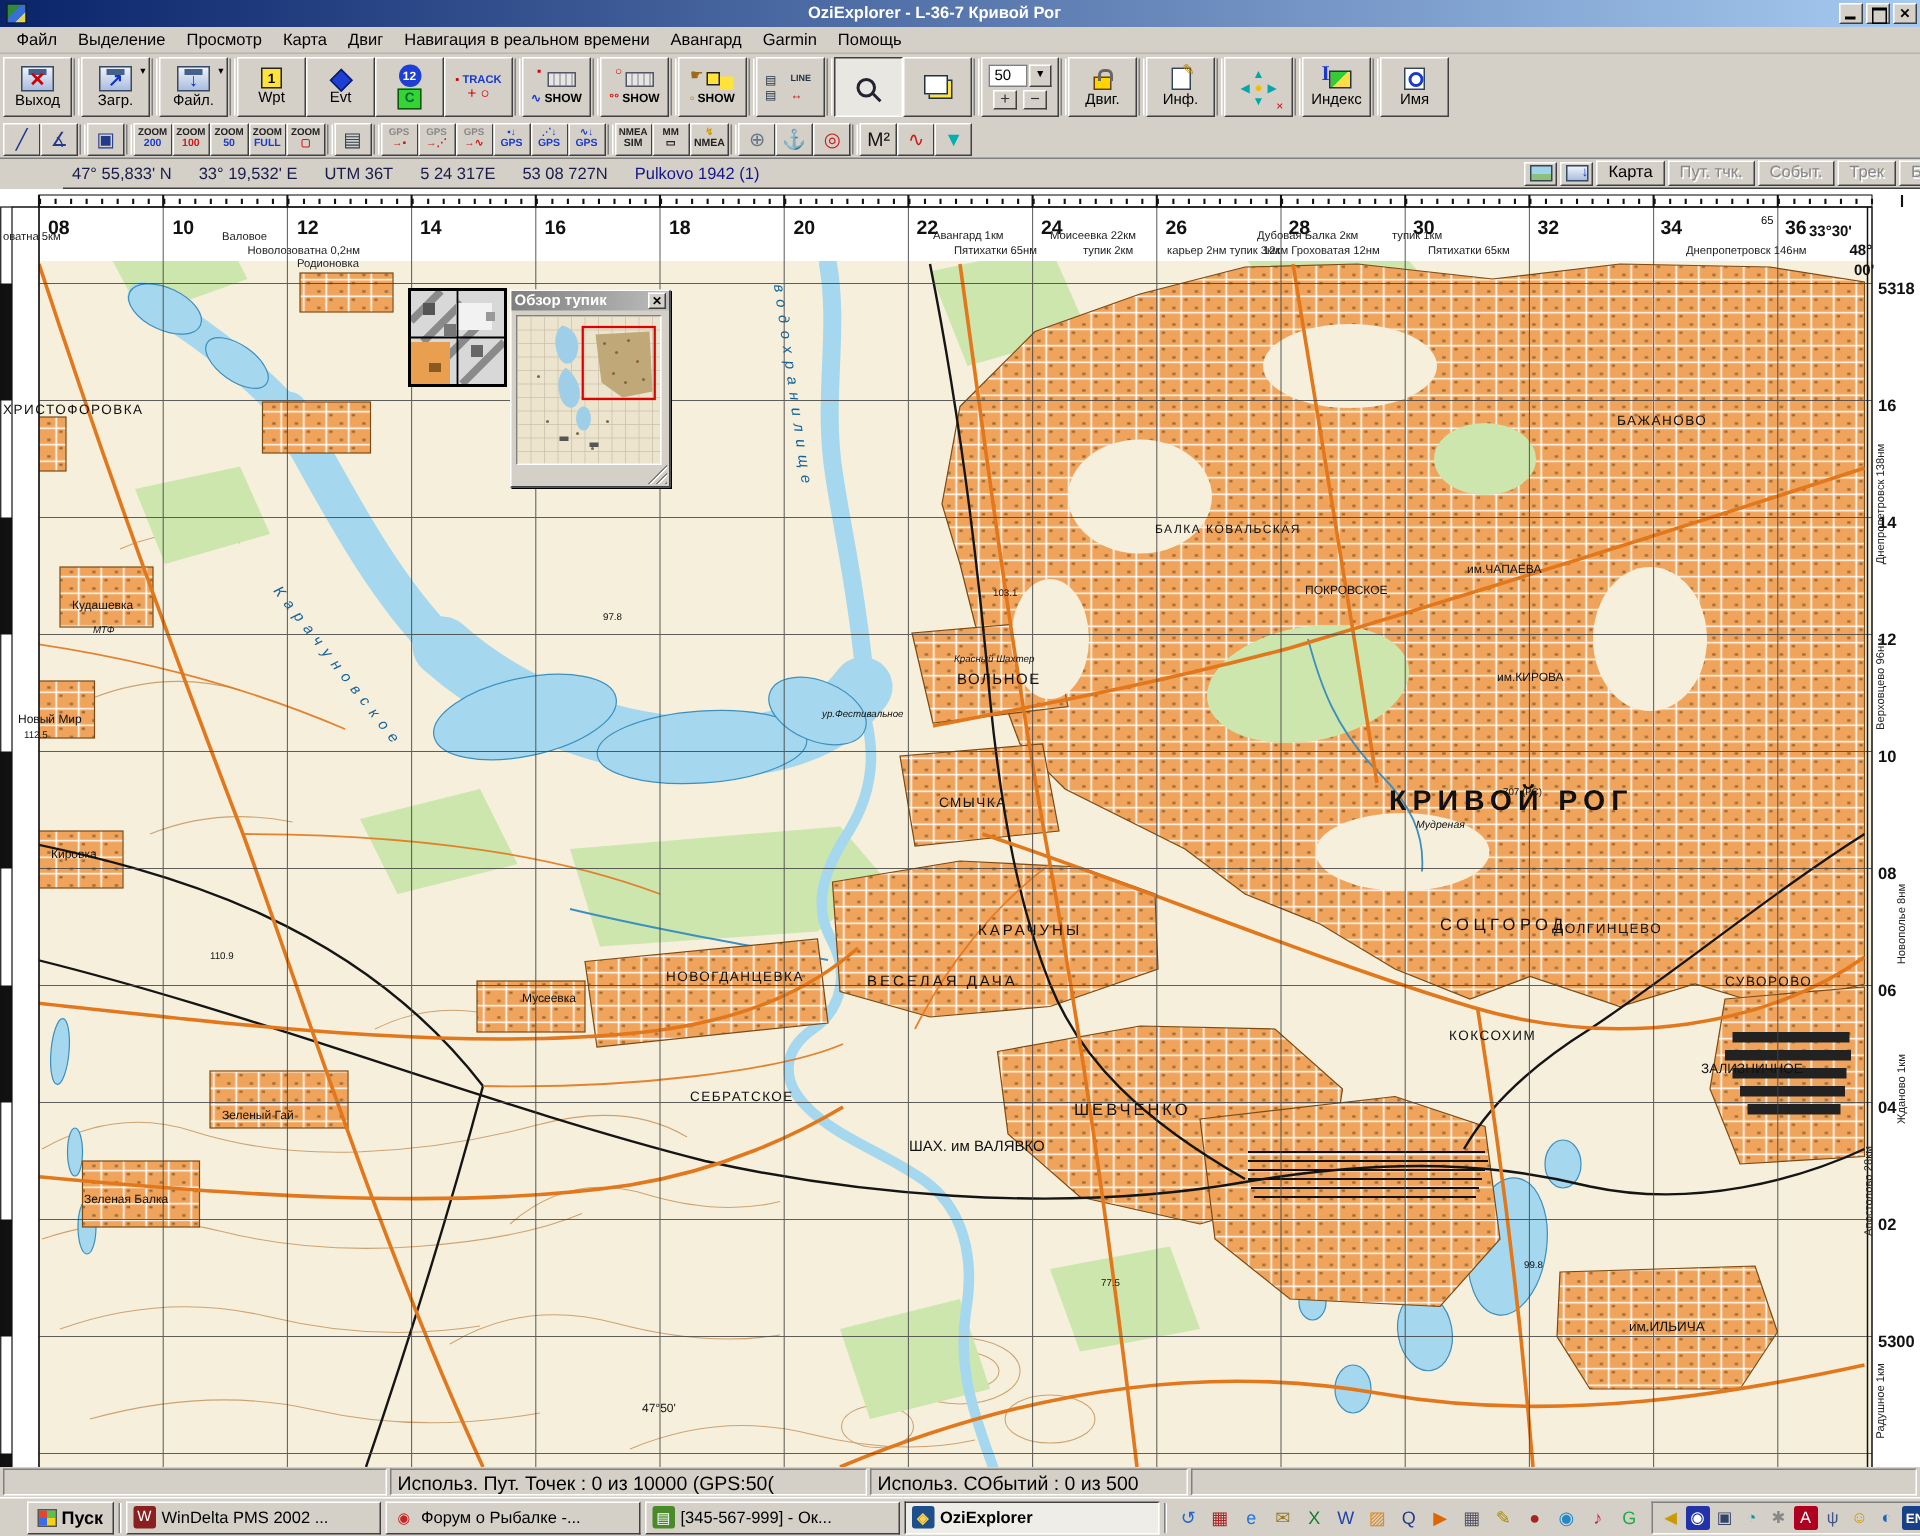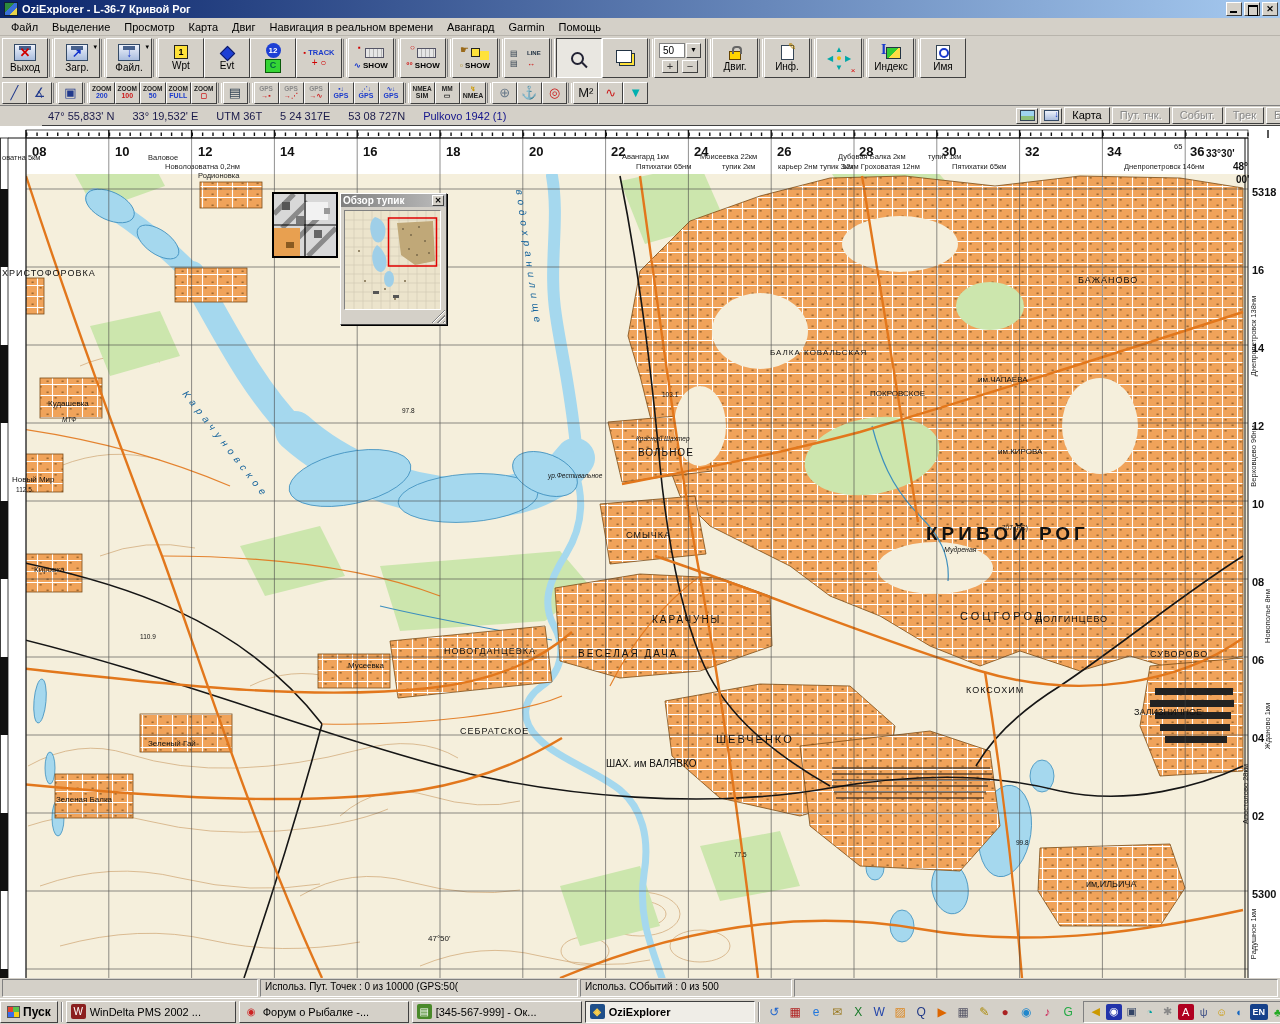--- a/index.html
+++ b/index.html
@@ -1,21 +1,21 @@
 <!DOCTYPE html>
 <html><head>
 <meta charset="utf-8">
 <style>
 *{margin:0;padding:0;box-sizing:border-box;}
 body{font-family:"Liberation Sans",sans-serif;background:#d4d0c8;}
 .screen{position:relative;width:1280px;height:1024px;background:#d4d0c8;overflow:hidden;font-size:11px;color:#000;}
 
 .titlebar{position:absolute;top:0;left:0;width:1280px;height:18px;background:linear-gradient(90deg,#0a246a,#a6caf0);display:flex;align-items:center;padding:0 2px;}
 .appicon{width:14px;height:14px;margin:0 4px 0 2px;background:linear-gradient(135deg,#2d8a3e 0 40%,#3a6fd8 40% 70%,#e8d44a 70%);border:1px solid #123;}
-.titletext{color:#fff;font-weight:bold;font-size:11px;flex:1;}
+.titletext{color:#fff;font-weight:bold;font-size:11px;flex:1;text-align:center;}
 .wbtn{width:16px;height:14px;background:#d4d0c8;border:1px solid;border-color:#fff #404040 #404040 #fff;margin-left:2px;position:relative;font-size:9px;text-align:center;line-height:12px;font-weight:bold;}
 .wbtn.min::after{content:"";position:absolute;left:3px;bottom:2px;width:7px;height:2px;background:#000;}
 .wbtn.max::after{content:"";position:absolute;left:3px;top:2px;width:8px;height:8px;border:1px solid #000;border-top-width:2px;}
 
 .menubar{position:absolute;top:18px;left:0;width:1280px;height:18px;background:#d4d0c8;display:flex;align-items:center;padding-left:4px;border-bottom:1px solid #b8b4ac;}
 .menu-item{padding:2px 7px;font-size:11px;}
 
 .toolbar-main{position:absolute;top:36px;left:0;width:1280px;height:44px;display:flex;align-items:stretch;padding:1px 2px;background:#d4d0c8;}
 .tdiv{width:4px;margin:2px 1px;border-left:1px solid #808080;border-right:1px solid #fff;}
 .tbtn{min-width:46px;height:40px;margin:1px 0;background:#d4d0c8;border:1px solid;border-color:#fff #404040 #404040 #fff;display:flex;flex-direction:column;align-items:center;justify-content:center;gap:1px;padding:1px 3px;}
@@ -99,27 +99,27 @@
 .magwin{position:absolute;left:272px;top:66px;width:66px;height:66px;border:2px solid #000;background:#ccc;}
 
 .ovwin{position:absolute;left:340px;top:67px;width:107px;height:132px;background:#d4d0c8;border:1px solid;border-color:#fff #404040 #404040 #fff;box-shadow:1px 1px 0 #000;}
 .ovtitle{height:13px;background:linear-gradient(90deg,#7f7f7f,#bdbdbd);display:flex;align-items:center;padding:0 2px;}
 .ovtitle span{color:#fff;font-weight:bold;font-size:10px;flex:1;}
 .ovclose{width:12px;height:11px;background:#d4d0c8;border:1px solid;border-color:#fff #404040 #404040 #fff;font-size:8px;line-height:9px;text-align:center;font-weight:bold;}
 .ovmap{margin:3px;width:97px;height:100px;border:1px solid;border-color:#808080 #fff #fff #808080;background:#ece4cc;}
 .ovgrip{position:absolute;right:1px;bottom:1px;width:14px;height:14px;background:repeating-linear-gradient(135deg,transparent 0 2px,#808080 2px 3px,#fff 3px 4px);clip-path:polygon(100% 0,100% 100%,0 100%);}
 
 .statusbar{position:absolute;top:978px;left:0;width:1280px;height:20px;background:#d4d0c8;display:flex;align-items:stretch;padding:1px 2px;gap:2px;}
-.sp{border:1px solid;border-color:#808080 #fff #fff #808080;font-size:10px;padding:1px 4px;white-space:nowrap;overflow:hidden;}
+.sp{border:1px solid;border-color:#808080 #fff #fff #808080;font-size:13px;padding:1px 4px;white-space:nowrap;overflow:hidden;}
 .sp:nth-child(1){width:256px;}
 .sp:nth-child(2){width:318px;}
 .sp:nth-child(3){width:212px;}
 .sp:nth-child(4){flex:1;}
 
-.taskbar{position:absolute;top:998px;left:0;width:1280px;height:26px;background:#d4d0c8;border-top:1px solid #fff;display:flex;align-items:center;padding:0 0;gap:3px;}
+.taskbar{position:absolute;top:998px;left:0;width:1280px;height:26px;background:#d4d0c8;border-top:1px solid #fff;display:flex;align-items:center;padding:0 18px;gap:3px;}
 .startbtn{height:22px;display:flex;align-items:center;gap:3px;padding:0 6px;background:#d4d0c8;border:1px solid;border-color:#fff #404040 #404040 #fff;font-weight:bold;font-size:12px;}
 .winflag{width:13px;height:12px;background:conic-gradient(#5bc24c 0 25%,#f7d117 0 50%,#3a6ced 0 75%,#e8442c 0);border:1px solid #555;}
 .tbsep{width:3px;height:20px;border-left:1px solid #808080;border-right:1px solid #fff;}
 .taskitem{width:170px;height:22px;display:flex;align-items:center;gap:4px;padding:0 4px;background:#d4d0c8;border:1px solid;border-color:#fff #404040 #404040 #fff;font-size:11px;overflow:hidden;white-space:nowrap;}
 .taskitem.active{border-color:#404040 #fff #fff #404040;background:#efede7;font-weight:bold;}
 .ticn{width:15px;height:15px;display:flex;align-items:center;justify-content:center;font-size:10px;flex:none;border-radius:2px;}
 .qlaunch{display:flex;align-items:center;gap:2px;padding:0 2px;}
 .qicon{width:19px;height:19px;display:flex;align-items:center;justify-content:center;font-size:12px;}
 .tray{margin-left:auto;height:22px;display:flex;align-items:center;gap:2px;padding:0 6px 0 4px;border:1px solid;border-color:#808080 #fff #fff #808080;}
 .trayicon{width:16px;height:16px;display:flex;align-items:center;justify-content:center;font-size:11px;border-radius:2px;}

